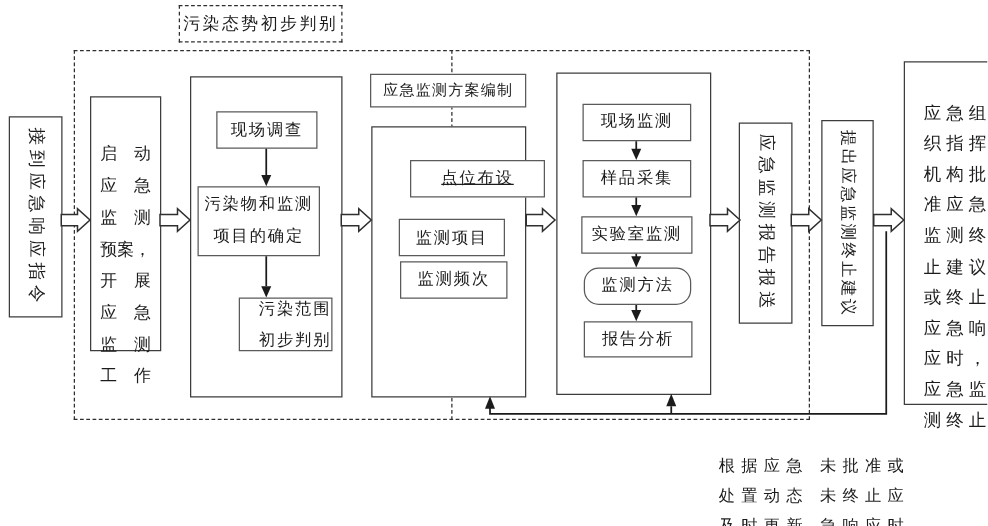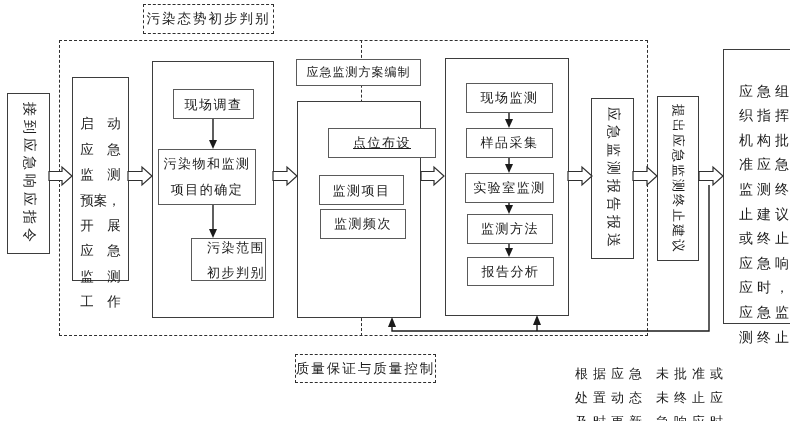--- a/index.html
+++ b/index.html
@@ -55,23 +55,20 @@
 <body>
 
 <div class="stage">
 
   <div class="abs dashed-frame" style="left:59px;top:40px;width:589px;height:296px;"></div>
   <div class="abs dashed-vline" style="left:361px;top:40px;height:296px;"></div>
 
   <div class="abs dashed-label" style="left:143px;top:4px;width:131px;height:30px;">
     <span>污染态势初步判别</span>
   </div>
-  <div class="abs dashed-label" style="left:295px;top:354px;width:141px;height:29px;">
-    <span>质量保证与质量控制</span>
-  </div>
 
   <div class="abs vbox" style="left:7px;top:93px;width:43px;height:161px;">
     <span class="vtext">接到应急响应指令</span>
   </div>
 
   <div class="abs mlines" style="left:72px;top:77px;width:57px;height:204px;">
     <span>启　动
 应　急
 监　测
 预案，
@@ -111,21 +108,21 @@
   <div class="abs group" style="left:445px;top:58px;width:124px;height:258px;"></div>
   <div class="abs node" style="left:466px;top:83px;width:87px;height:30px;">
     <span>现场监测</span>
   </div>
   <div class="abs node" style="left:466px;top:128px;width:87px;height:30px;">
     <span>样品采集</span>
   </div>
   <div class="abs node" style="left:465px;top:173px;width:89px;height:30px;">
     <span>实验室监测</span>
   </div>
-  <div class="abs node" style="left:467px;top:214px;width:86px;height:30px;">
+  <div class="abs node" style="left:467px;top:214px;width:86px;height:30px;border-radius:12px;">
     <span>监测方法</span>
   </div>
   <div class="abs node" style="left:467px;top:257px;width:87px;height:29px;">
     <span>报告分析</span>
   </div>
 
   <div class="abs vbox" style="left:591px;top:98px;width:43px;height:161px;">
     <span class="vtext">应急监测报告报送</span>
   </div>
 

